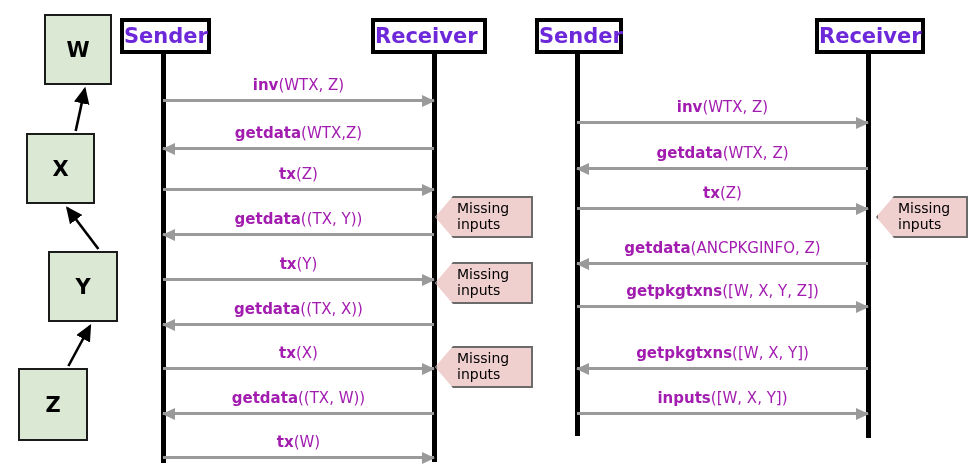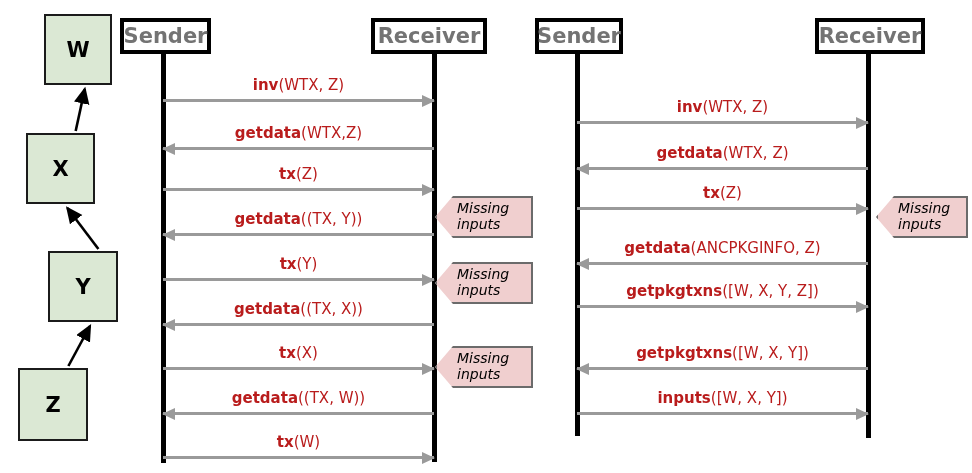--- a/index.html
+++ b/index.html
@@ -33,24 +33,24 @@
     box-sizing: border-box;
   }
 
   
   .participant {
     position: absolute;
     background: #ffffff;
     border: 4px solid #000000;
     display: flex;
     align-items: center;
-    justify-content: center;
+    justify-content: flex-start;
     font-weight: bold;
     font-size: 21px;
-    color: #737373;
+    color: #6d28d9;
     box-sizing: border-box;
     white-space: nowrap;
   }
   .lifeline {
     position: absolute;
     width: 5px;
     background: #000000;
   }
 
   
@@ -64,21 +64,21 @@
     top: 0;
     height: 3px;
     background: #9a9a9a;
   }
   .msg-label {
     position: absolute;
     bottom: 6px;
     width: 100%;
     text-align: center;
     font-size: 15px;
-    color: #b91c1c;
+    color: #a21caf;
     white-space: nowrap;
     line-height: 1;
   }
   .msg-label b {
     font-weight: bold;
   }
   .arrowhead {
     position: absolute;
     width: 0;
     height: 0;
@@ -103,21 +103,21 @@
     box-sizing: border-box;
     font-size: 14px;
     color: #000000;
     line-height: 1.12;
     padding: 3px 5px 3px 20px;
     clip-path: polygon(18px 0, 100% 0, 100% 100%, 18px 100%, 0 50%);
     display: flex;
     flex-direction: column;
     justify-content: center;
   }
-  .callout span { display: block; font-style: italic; }
+  .callout span { display: block; }
 
   
   .dag-svg {
     position: absolute;
     left: 0;
     top: 0;
     pointer-events: none;
   }
 </style>
 </head>

